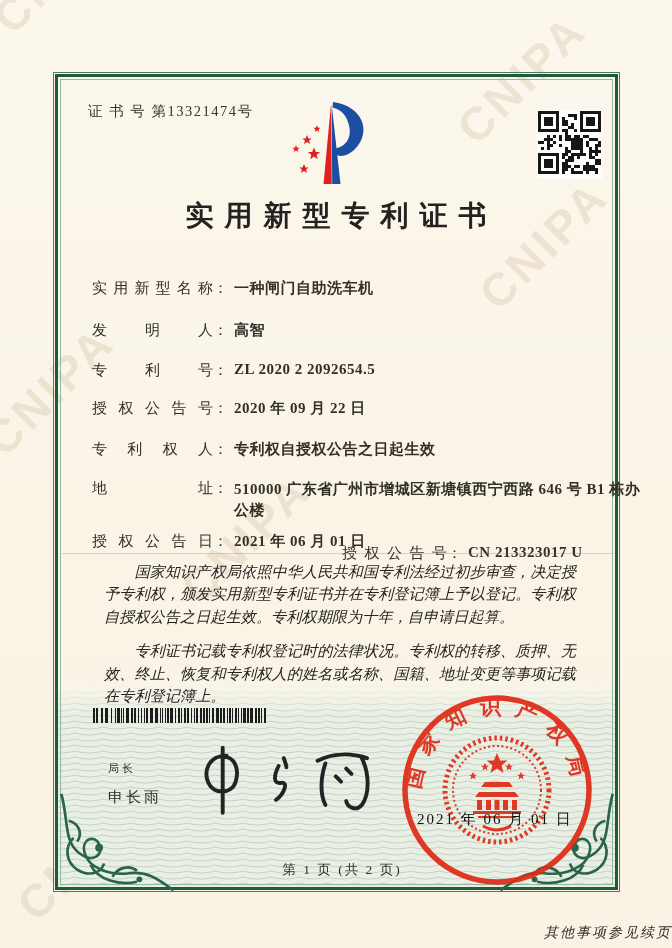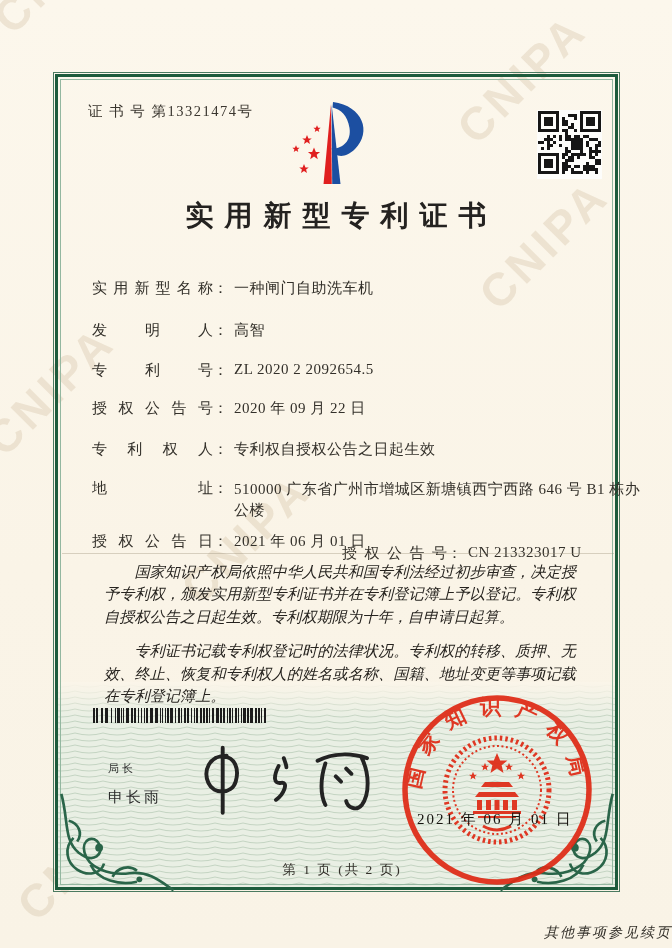--- a/index.html
+++ b/index.html
@@ -30,21 +30,21 @@
   
   .cert-no{position:absolute;left:88px;top:102px;font-size:14.5px;letter-spacing:1.5px;color:#3a362f;z-index:6;}
   .logo{position:absolute;left:284px;top:96px;z-index:6;}
   .qr{position:absolute;left:537px;top:110px;z-index:6;background:#fdfdfb;padding:1px;}
   .title{position:absolute;left:0;right:0;top:197px;text-align:center;font-size:28px;
       font-weight:600;letter-spacing:11px;text-indent:11px;color:#242220;z-index:6;}
   
   .row{position:absolute;left:92px;font-size:15px;color:#33302a;z-index:6;white-space:nowrap;}
   .lbl{display:inline-block;width:121px;text-align:justify;text-align-last:justify;vertical-align:top;}
   .colon{display:inline-block;margin-right:6px;vertical-align:top;}
-  .val{letter-spacing:.5px;}
+  .val{letter-spacing:.5px;font-weight:bold;}
   .addr .val{display:inline-block;white-space:normal;width:408px;line-height:21px;vertical-align:top;}
   .grant2{position:absolute;left:250px;top:12px;}
   .grant2 .lbl{width:105px;}
   .divider{position:absolute;left:62px;right:58px;top:553px;height:1px;
       background:rgba(150,138,116,.35);z-index:6;}
   
   .paras{position:absolute;left:92px;right:84px;top:549px;font-size:15.2px;line-height:22.4px;
       font-style:italic;text-align:justify;color:#26231f;z-index:6;}
   .paras p{margin:12px;text-indent:2em;}
   

